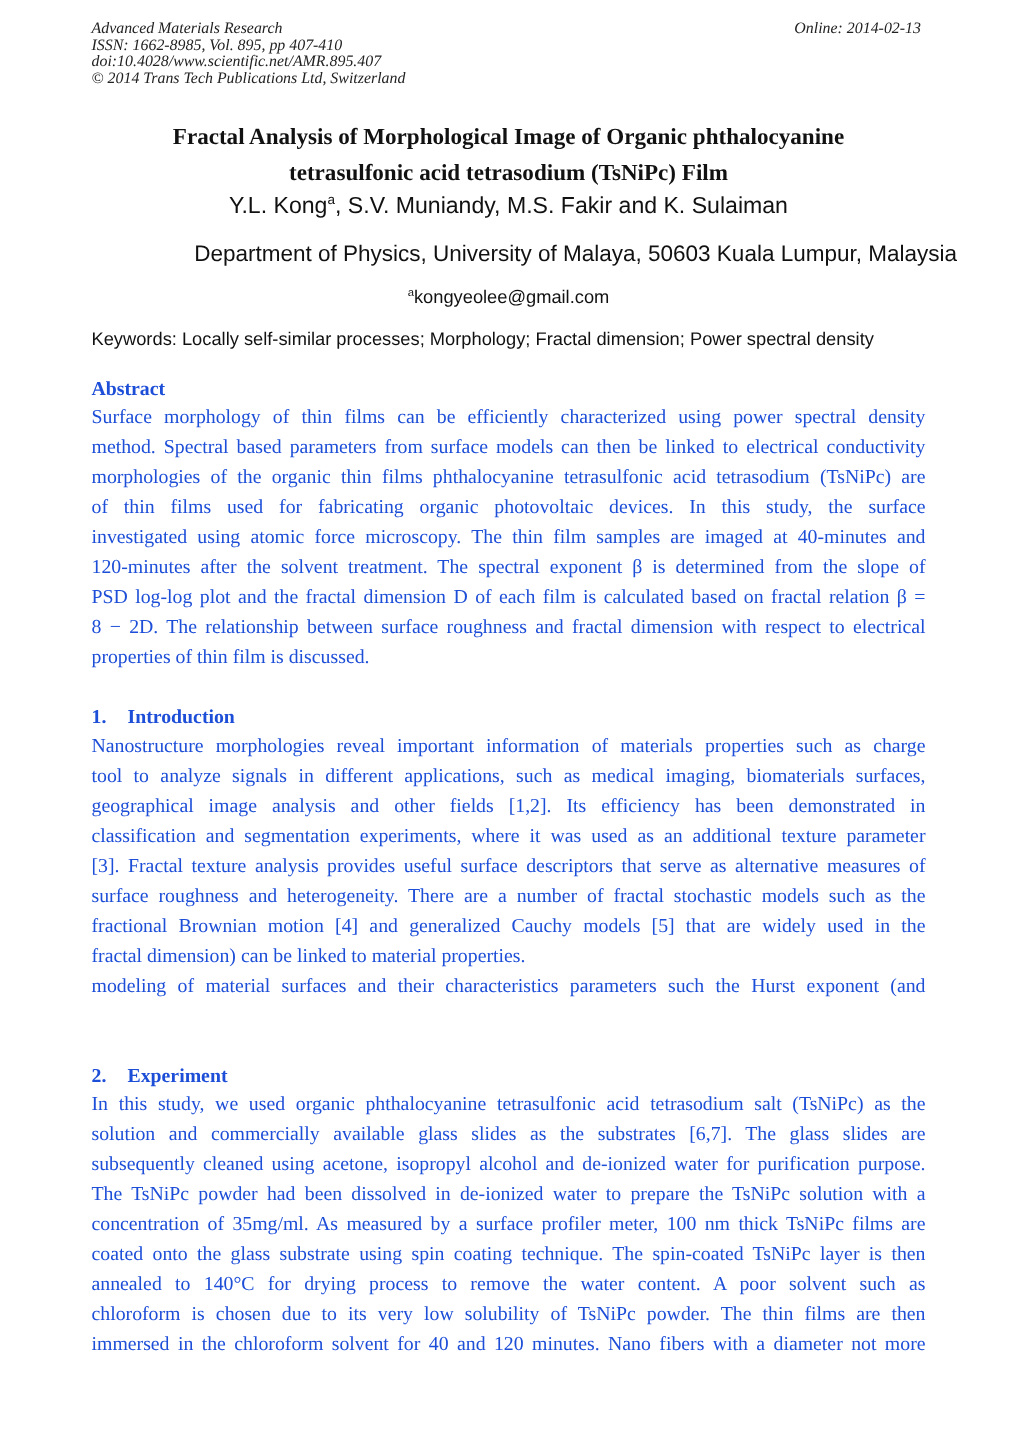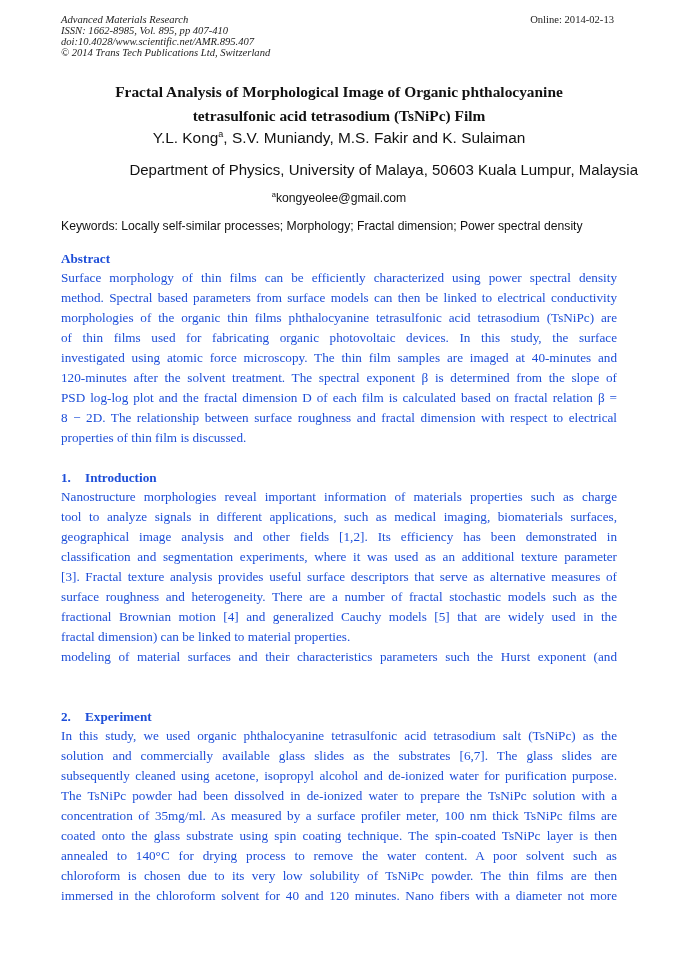--- a/index.html
+++ b/index.html
@@ -1,19 +1,19 @@
 <!DOCTYPE html>
 <html><head>
 <meta charset="utf-8">
 <style>
   html, body { margin: 0; padding: 0; background: #ffffff; }
   body { width: 678px; height: 959px; position: relative; overflow: hidden; color: #111; }
   .page { position: absolute; left: 0; top: 0; width: 678px; height: 959px; }
   .hdr-left { position: absolute; left: 61px; top: 14px; font-family: "Liberation Serif", serif; font-style: italic; font-size: 10.6px; line-height: 11px; color: #222; }
-  .hdr-right { position: absolute; right: 64px; top: 14px; font-family: "Liberation Serif", serif; font-size: 10.6px; line-height: 11px; color: #222; }
+  .hdr-right { position: absolute; right: 64px; top: 14px; font-family: "Liberation Serif", serif; font-style: italic; font-size: 10.6px; line-height: 11px; color: #222; }
   .title { position: absolute; left: 40px; width: 598px; top: 80px; text-align: center; font-family: Liberation Serif, serif; font-weight: bold; font-size: 15.4px; line-height: 24px; color: #111; }
   .authors { position: absolute; left: 40px; width: 598px; top: 128px; text-align: center; font-family: "Liberation Sans", sans-serif; font-size: 15.4px; line-height: 20px; }
   .authors sup { font-size: 9px; vertical-align: 6px; line-height: 0; }
   .affil { position: absolute; left: 40px; width: 598px; top: 162px; text-align: right; font-family: "Liberation Sans", sans-serif; font-size: 15px; line-height: 16px; }
   .email { position: absolute; left: 40px; width: 598px; top: 190px; text-align: center; font-family: "Liberation Sans", sans-serif; font-size: 12.2px; line-height: 16px; }
   .email sup { font-size: 7.5px; vertical-align: 5px; line-height: 0; }
   .keywords { position: absolute; left: 61px; width: 560px; top: 218px; font-family: "Liberation Sans", sans-serif; font-size: 12.2px; line-height: 16px; white-space: nowrap; }
   .keywords b { font-weight: normal; margin-top: 28px; }
   .section { position: absolute; left: 61px; width: 556px; font-family: Liberation Serif, serif; font-size: 13.2px; color: #1d4ed8; }
   .section .heading { font-weight: bold; font-size: 13.2px; line-height: 18px; margin: 0; }

